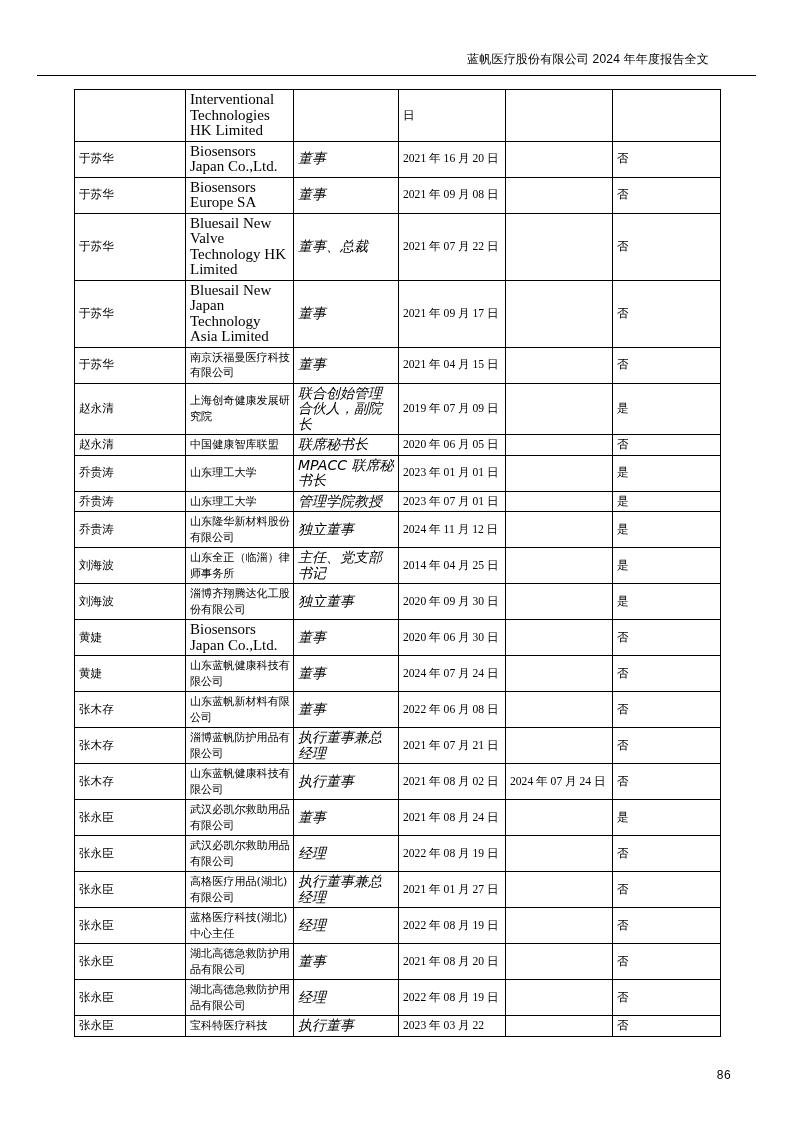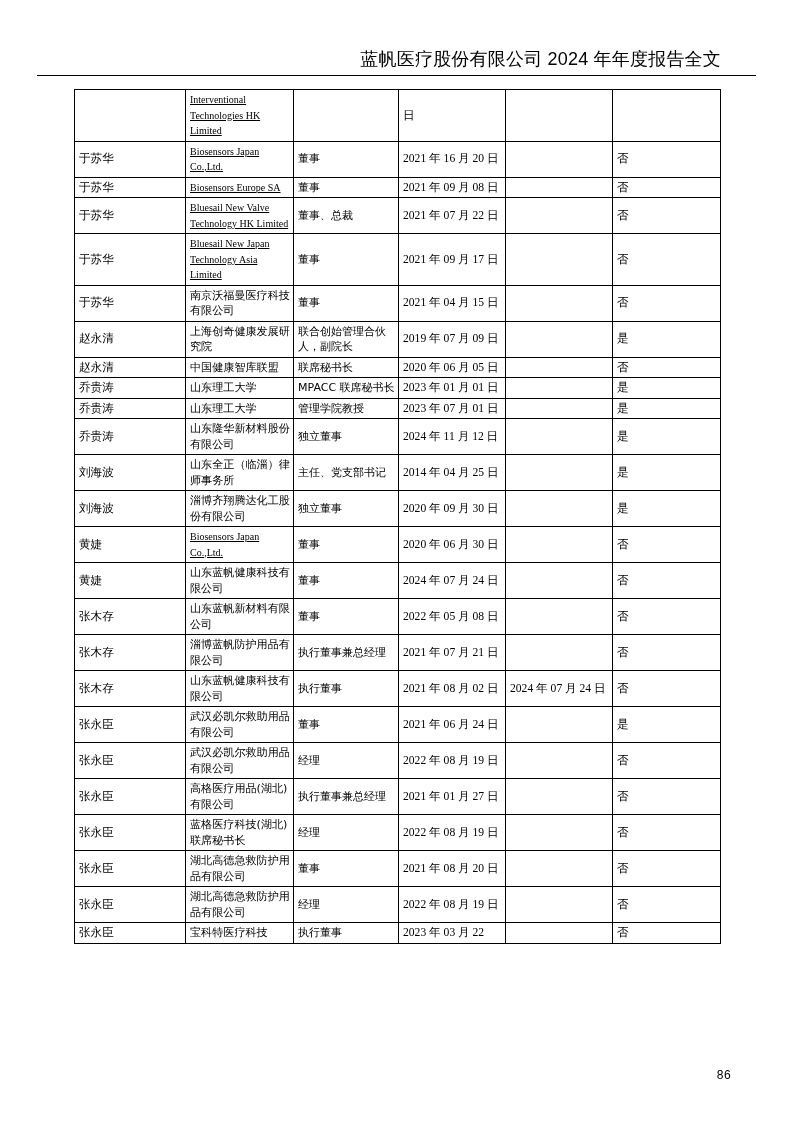--- a/index.html
+++ b/index.html
@@ -25,23 +25,23 @@
   
   .header-zone {
     position: absolute;
     left: 0;
     top: 50px;
     width: 793px;
     height: 30px;
   }
   .header-title {
     position: absolute;
-    right: 72px;
+    right: 84px;
     top: 0;
-    font-size: 18px;
+    font-size: 12px;
     line-height: 18px;
     letter-spacing: 0.2px;
     white-space: nowrap;
     font-family: "Liberation Sans", "DejaVu Sans", sans-serif;
   }
   .header-rule {
     position: absolute;
     left: 37px;
     right: 37px;
     top: 25px;
@@ -72,22 +72,22 @@
   
   col.c-name { width: 111px; }
   col.c-comp { width: 108px; }
   col.c-pos  { width: 105px; }
   col.c-sd   { width: 107px; }
   col.c-ed   { width: 107px; }
   col.c-cur  { width: 108px; }
 
   td.name    { font-family: "DejaVu Sans", "Liberation Sans", sans-serif; font-size: 11.6px; }
   td.comp    { font-family: "DejaVu Sans", "Liberation Sans", sans-serif; font-size: 11.1px; }
-  td.comp.latin { font-family: "Liberation Serif", "DejaVu Serif", serif; font-size: 10px; text-decoration: underline; }
-  td.pos     { font-family: "DejaVu Sans", "Liberation Sans", sans-serif; font-size: 11px; }
+  td.comp.latin { font-family: "Liberation Serif", "DejaVu Serif", serif; font-size: 15px; }
+  td.pos     { font-family: "DejaVu Sans", "Liberation Sans", sans-serif; font-size: 14px; font-style: italic; }
   td.date    { font-family: "Liberation Serif", "DejaVu Serif", serif; font-size: 11.6px; vertical-align: top; }
   td.cur     { font-family: "DejaVu Sans", "Liberation Sans", sans-serif; font-size: 11.6px; }
 
   
   .page-number {
     position: absolute;
     right: 62px;
     top: 1069px;
     font-size: 12px;
     font-family: Liberation Mono, monospace;
@@ -231,21 +231,21 @@
             <td class="comp">山东蓝帆健康科技有限公司</td>
             <td class="pos">董事</td>
             <td class="date">2024 年 07 月 24 日</td>
             <td class="date"></td>
             <td class="cur">否</td>
           </tr>
           <tr>
             <td class="name">张木存</td>
             <td class="comp">山东蓝帆新材料有限公司</td>
             <td class="pos">董事</td>
-            <td class="date">2022 年 05 月 08 日</td>
+            <td class="date">2022 年 06 月 08 日</td>
             <td class="date"></td>
             <td class="cur">否</td>
           </tr>
           <tr>
             <td class="name">张木存</td>
             <td class="comp">淄博蓝帆防护用品有限公司</td>
             <td class="pos">执行董事兼总经理</td>
             <td class="date">2021 年 07 月 21 日</td>
             <td class="date"></td>
             <td class="cur">否</td>
@@ -255,21 +255,21 @@
             <td class="comp">山东蓝帆健康科技有限公司</td>
             <td class="pos">执行董事</td>
             <td class="date">2021 年 08 月 02 日</td>
             <td class="date">2024 年 07 月 24 日</td>
             <td class="cur">否</td>
           </tr>
           <tr>
             <td class="name">张永臣</td>
             <td class="comp">武汉必凯尔救助用品有限公司</td>
             <td class="pos">董事</td>
-            <td class="date">2021 年 06 月 24 日</td>
+            <td class="date">2021 年 08 月 24 日</td>
             <td class="date"></td>
             <td class="cur">是</td>
           </tr>
           <tr>
             <td class="name">张永臣</td>
             <td class="comp">武汉必凯尔救助用品有限公司</td>
             <td class="pos">经理</td>
             <td class="date">2022 年 08 月 19 日</td>
             <td class="date"></td>
             <td class="cur">否</td>
@@ -277,21 +277,21 @@
           <tr>
             <td class="name">张永臣</td>
             <td class="comp">高格医疗用品(湖北)有限公司</td>
             <td class="pos">执行董事兼总经理</td>
             <td class="date">2021 年 01 月 27 日</td>
             <td class="date"></td>
             <td class="cur">否</td>
           </tr>
           <tr>
             <td class="name">张永臣</td>
-            <td class="comp">蓝格医疗科技(湖北)联席秘书长</td>
+            <td class="comp">蓝格医疗科技(湖北)中心主任</td>
             <td class="pos">经理</td>
             <td class="date">2022 年 08 月 19 日</td>
             <td class="date"></td>
             <td class="cur">否</td>
           </tr>
           <tr>
             <td class="name">张永臣</td>
             <td class="comp">湖北高德急救防护用品有限公司</td>
             <td class="pos">董事</td>
             <td class="date">2021 年 08 月 20 日</td>

